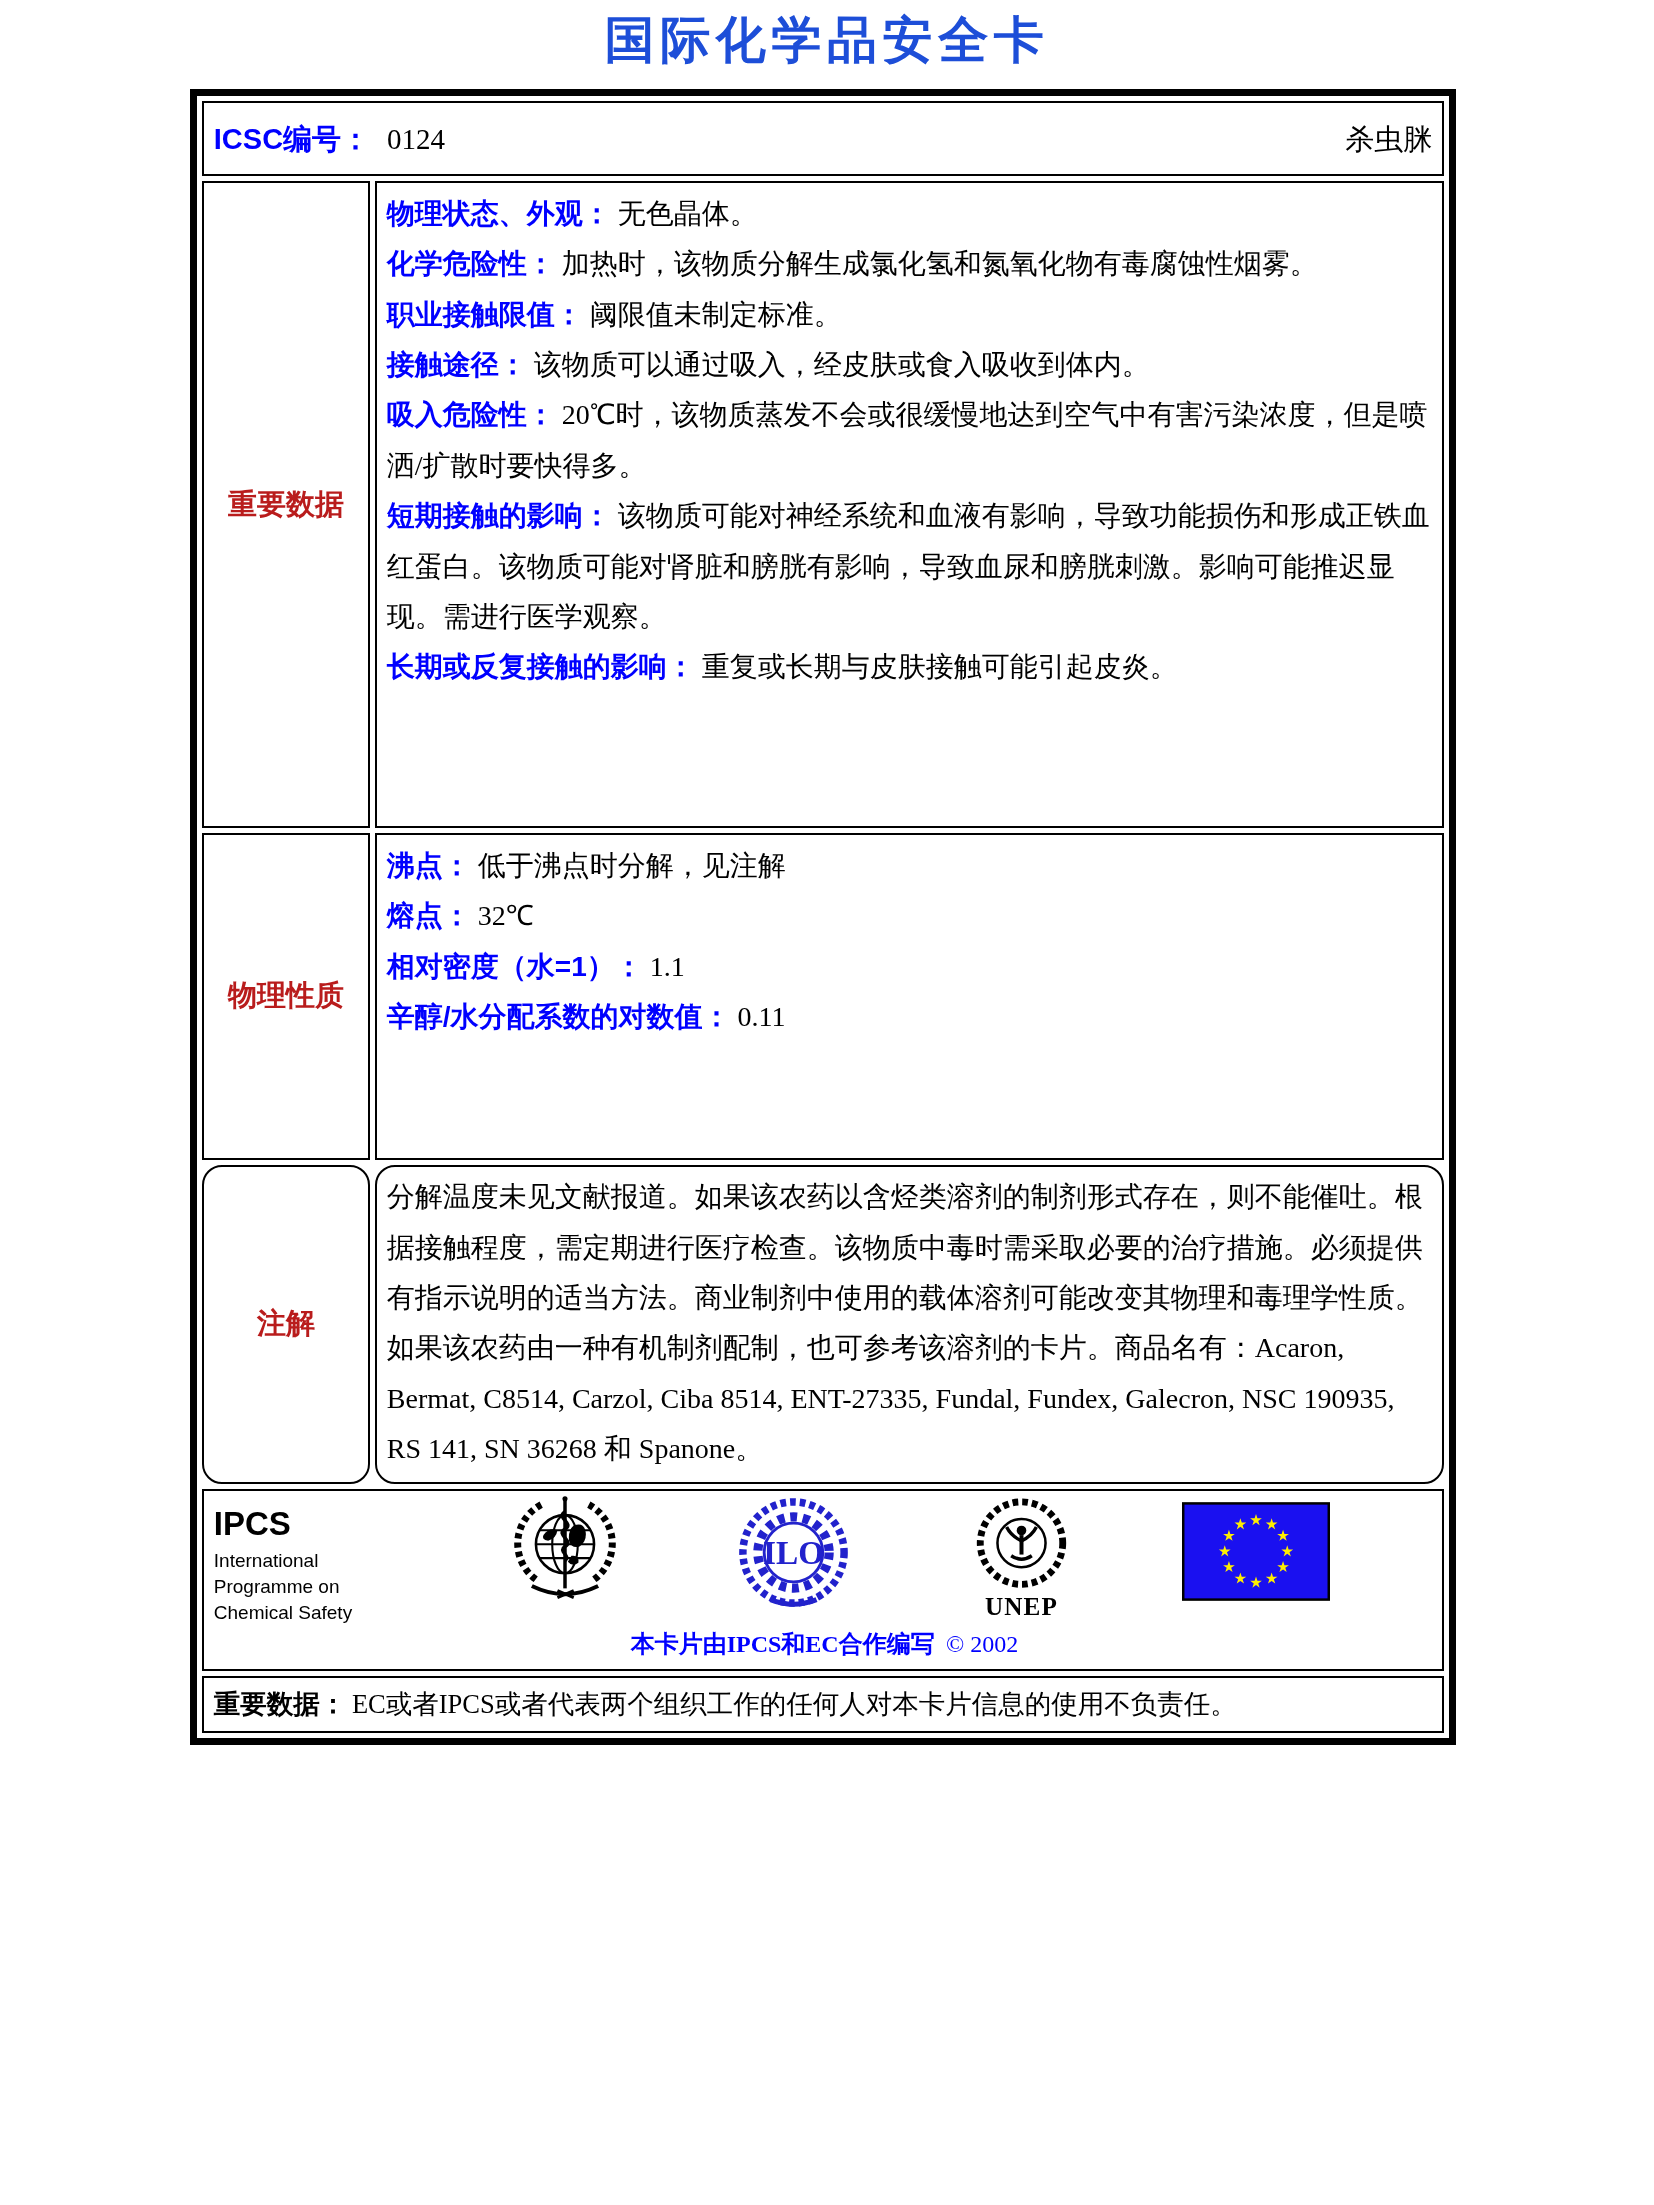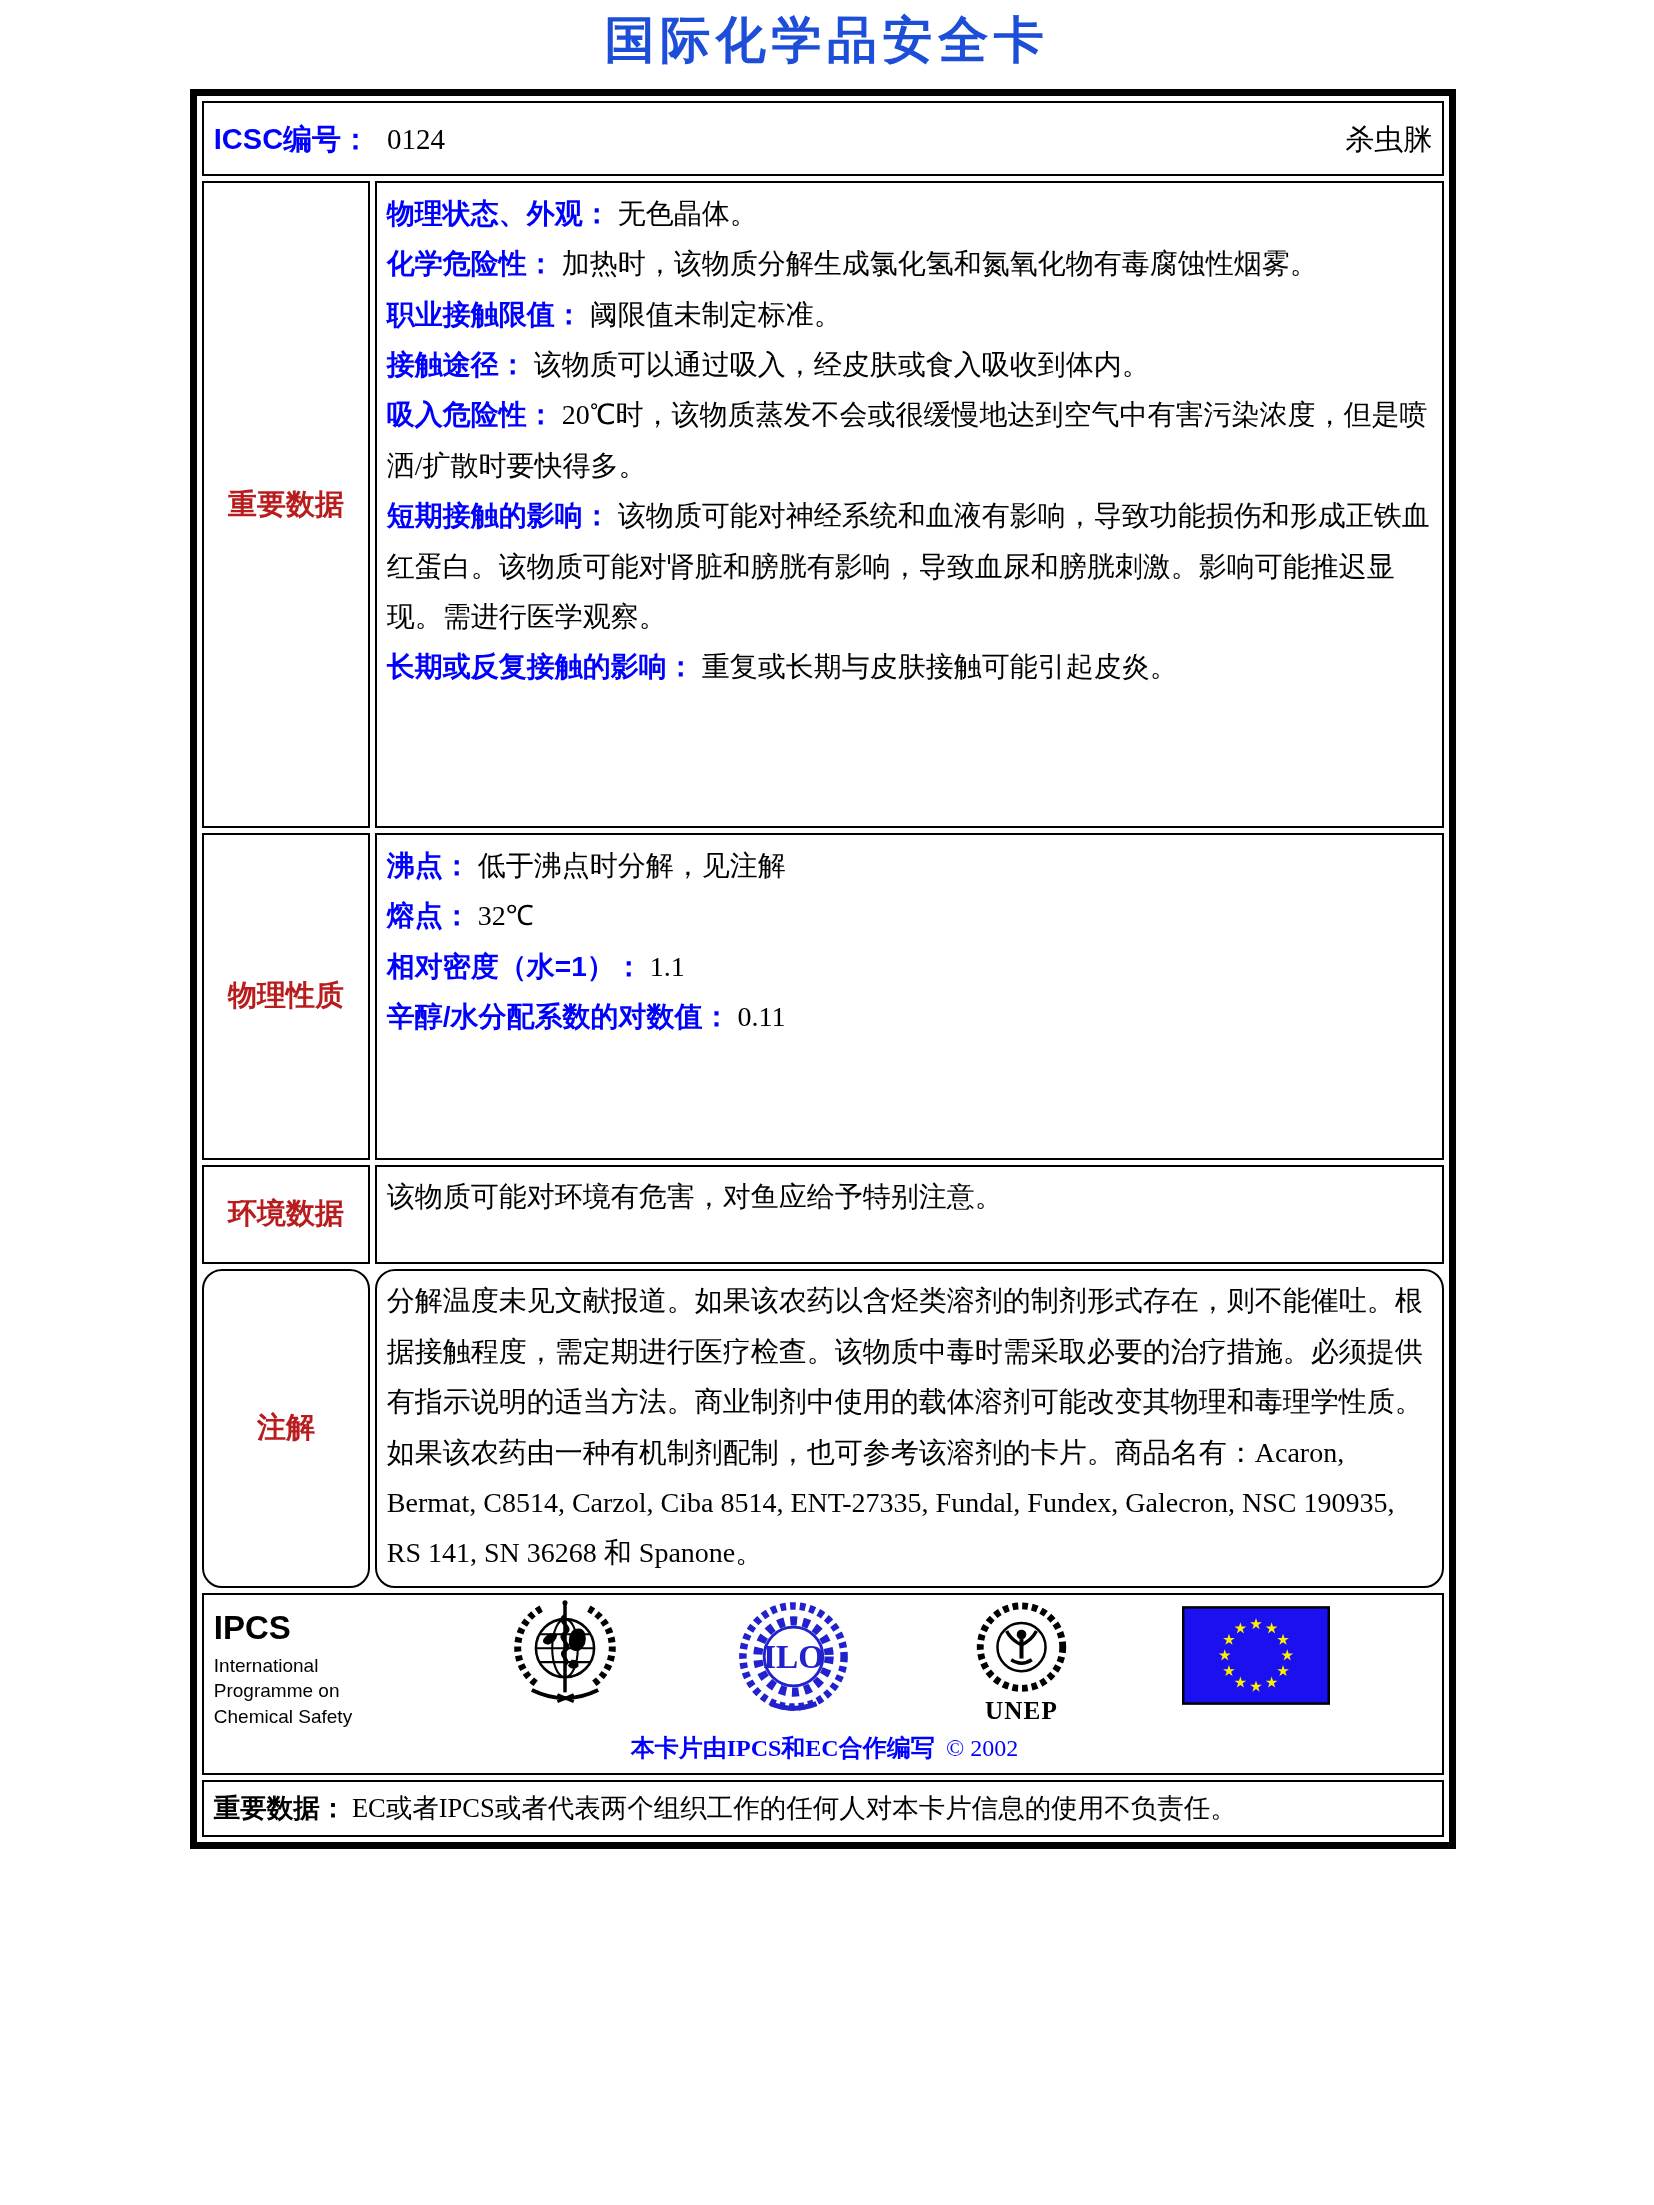--- a/index.html
+++ b/index.html
@@ -152,26 +152,20 @@
   <tr>
     <td class="label-cell h-physical">物理性质</td>
     <td class="content-cell h-physical">
       <div class="entry"><span class="inline-label">沸点：</span><span>低于沸点时分解，见注解</span></div>
       <div class="entry"><span class="inline-label">熔点：</span><span>32℃</span></div>
       <div class="entry"><span class="inline-label">相对密度（水=1）：</span><span>1.1</span></div>
       <div class="entry"><span class="inline-label">辛醇/水分配系数的对数值：</span><span>0.11</span></div>
     </td>
   </tr>
 
-  <tr>
-    <td class="label-cell h-environment">环境数据</td>
-    <td class="content-cell h-environment">
-      <span>该物质可能对环境有危害，对鱼应给予特别注意。</span>
-    </td>
-  </tr>
 
   <tr>
     <td class="label-cell h-notes">注解</td>
     <td class="content-cell h-notes">
       <span>分解温度未见文献报道。如果该农药以含烃类溶剂的制剂形式存在，则不能催吐。根据接触程度，需定期进行医疗检查。该物质中毒时需采取必要的治疗措施。必须提供有指示说明的适当方法。商业制剂中使用的载体溶剂可能改变其物理和毒理学性质。如果该农药由一种有机制剂配制，也可参考该溶剂的卡片。商品名有：Acaron, Bermat, C8514, Carzol, Ciba 8514, ENT-27335, Fundal, Fundex, Galecron, NSC 190935, RS 141, SN 36268 和 Spanone。</span>
     </td>
   </tr>
 
 
   <tr>

